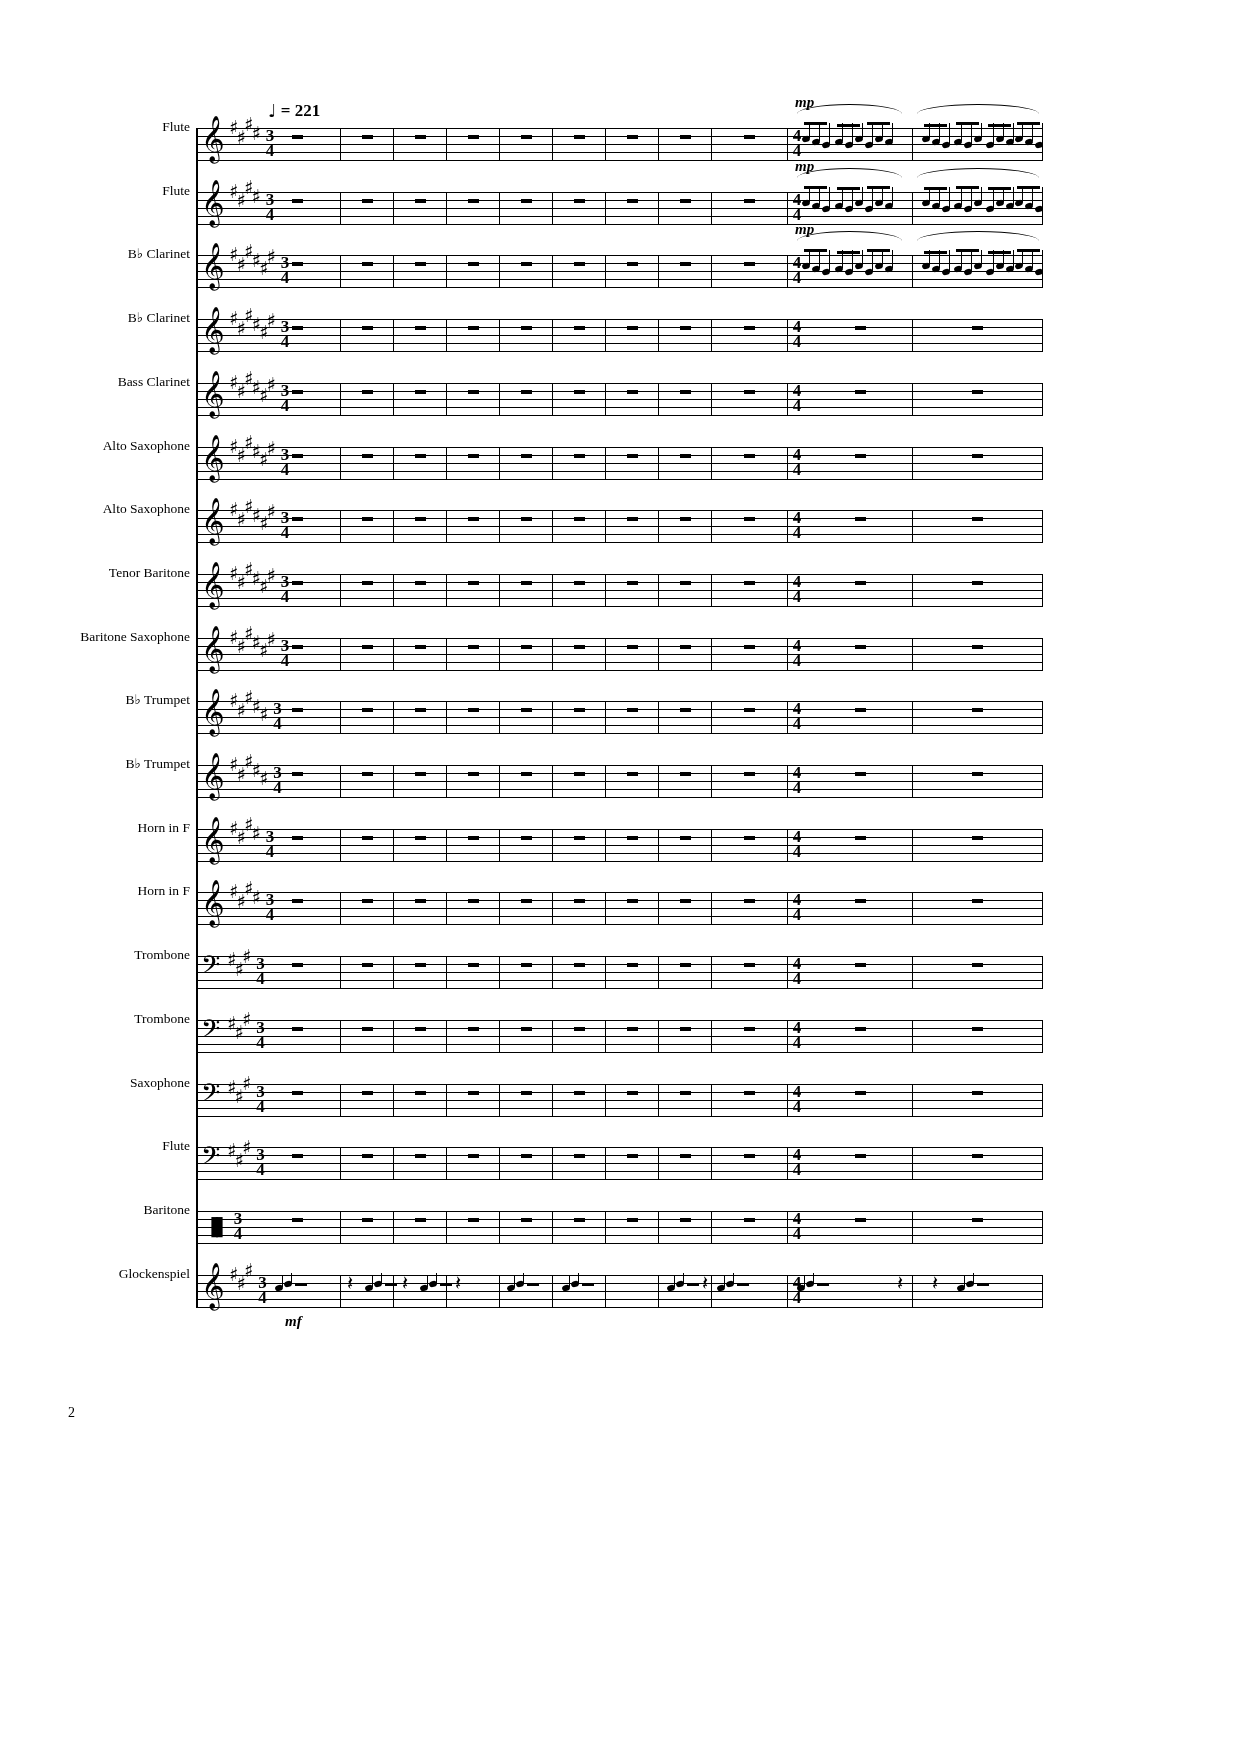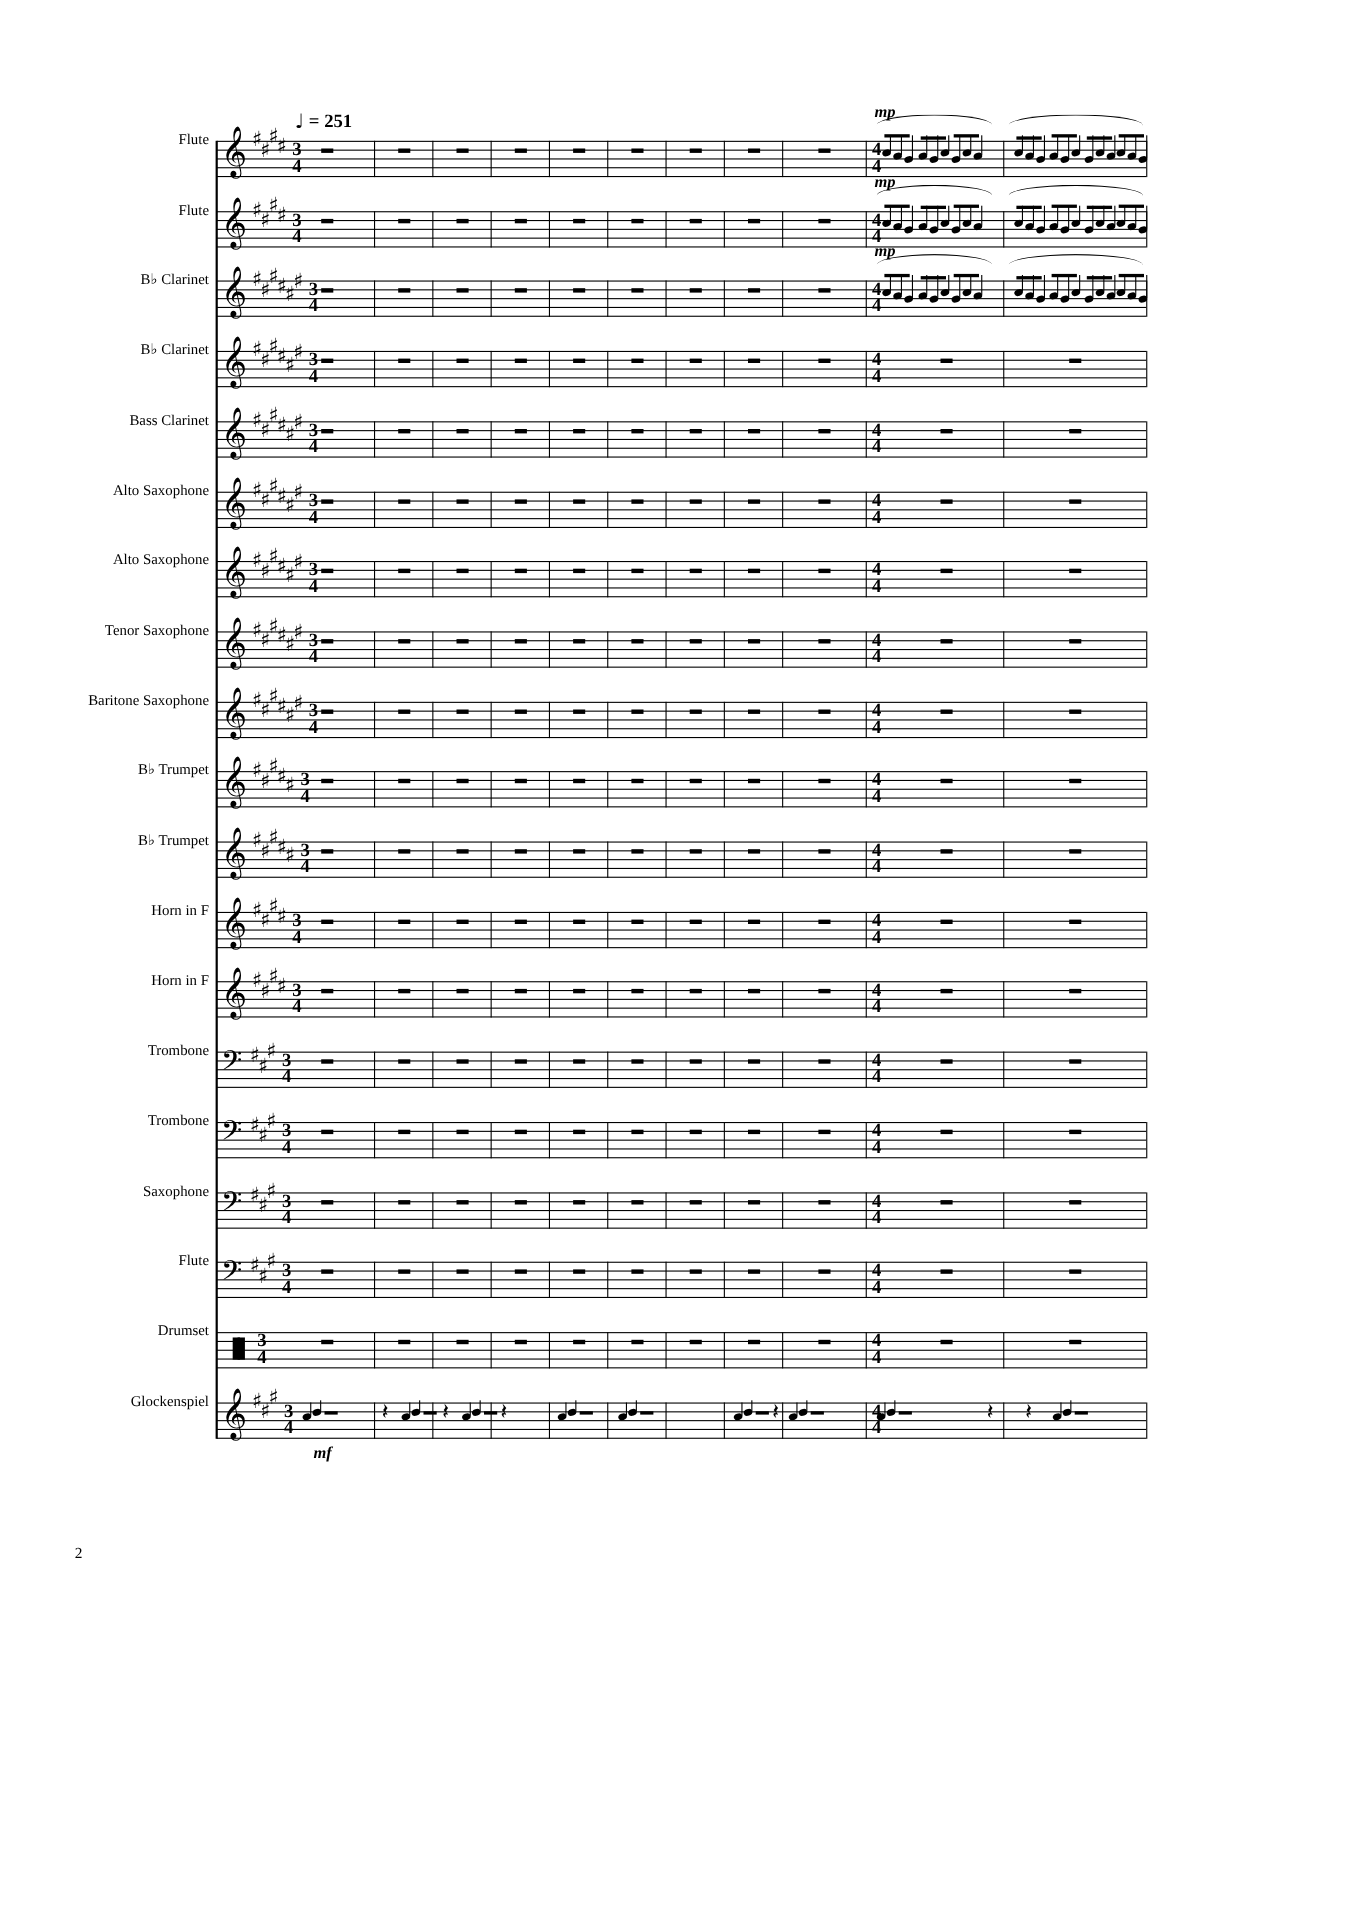--- a/index.html
+++ b/index.html
@@ -209,21 +209,21 @@
     font-size: 14px;
   }
 </style>
 </head>
 <body>
 
 <div id="score-page">
 
   <div id="tempo-mark">
     <span class="notehead">♩</span>
-    <span>= 251</span>
+    <span>= 221</span>
   </div>
 
   <div id="system-spine" style="top: 128px; height: 1179.6px;"></div>
 
   <div id="staves-host">
       <div class="stave-row" style="top: 112px;">
         <div class="inst-name-box" style="top: 8px;">Flute</div>
         <div class="stave" style="top: 16px;">
           <div class="line"></div>
           <div class="line"></div>
@@ -747,21 +747,21 @@
           <div class="rest" style="left: 323.5px;"></div>
           <div class="rest" style="left: 376.5px;"></div>
           <div class="rest" style="left: 429.5px;"></div>
           <div class="rest" style="left: 482.5px;"></div>
           <div class="rest" style="left: 547px;"></div>
           <div class="rest" style="left: 657.5px;"></div>
           <div class="rest" style="left: 775px;"></div>
         </div>
       </div>
       <div class="stave-row" style="top: 557.9px;">
-        <div class="inst-name-box" style="top: 8px;">Tenor Saxophone</div>
+        <div class="inst-name-box" style="top: 8px;">Tenor Baritone</div>
         <div class="stave" style="top: 16px;">
           <div class="line"></div>
           <div class="line"></div>
           <div class="line"></div>
           <div class="line"></div>
           <div class="line"></div>
           <div class="clef treble" style="font-size: 40px; top: -10px;">𝄞</div>
           <div class="keysig" style="left: 32px;">
             <div class="sharp" style="left: 0px; top: -10px;">♯</div>
             <div class="sharp" style="left: 7.5px; top: -0.5px;">♯</div>
@@ -1219,21 +1219,21 @@
           <div class="rest" style="left: 323.5px;"></div>
           <div class="rest" style="left: 376.5px;"></div>
           <div class="rest" style="left: 429.5px;"></div>
           <div class="rest" style="left: 482.5px;"></div>
           <div class="rest" style="left: 547px;"></div>
           <div class="rest" style="left: 657.5px;"></div>
           <div class="rest" style="left: 775px;"></div>
         </div>
       </div>
       <div class="stave-row" style="top: 1194.9px;">
-        <div class="inst-name-box" style="top: 8px;">Drumset</div>
+        <div class="inst-name-box" style="top: 8px;">Baritone</div>
         <div class="stave" style="top: 16px;">
           <div class="line"></div>
           <div class="line"></div>
           <div class="line"></div>
           <div class="line"></div>
           <div class="line"></div>
           <div class="clef perc" style="left: 8px; top: 8px; font-size: 17px;">▐▌</div>
           <div class="timesig" style="left: 34px; top: 0px;">
             <span class="num">3</span>
             <span class="den">4</span>

